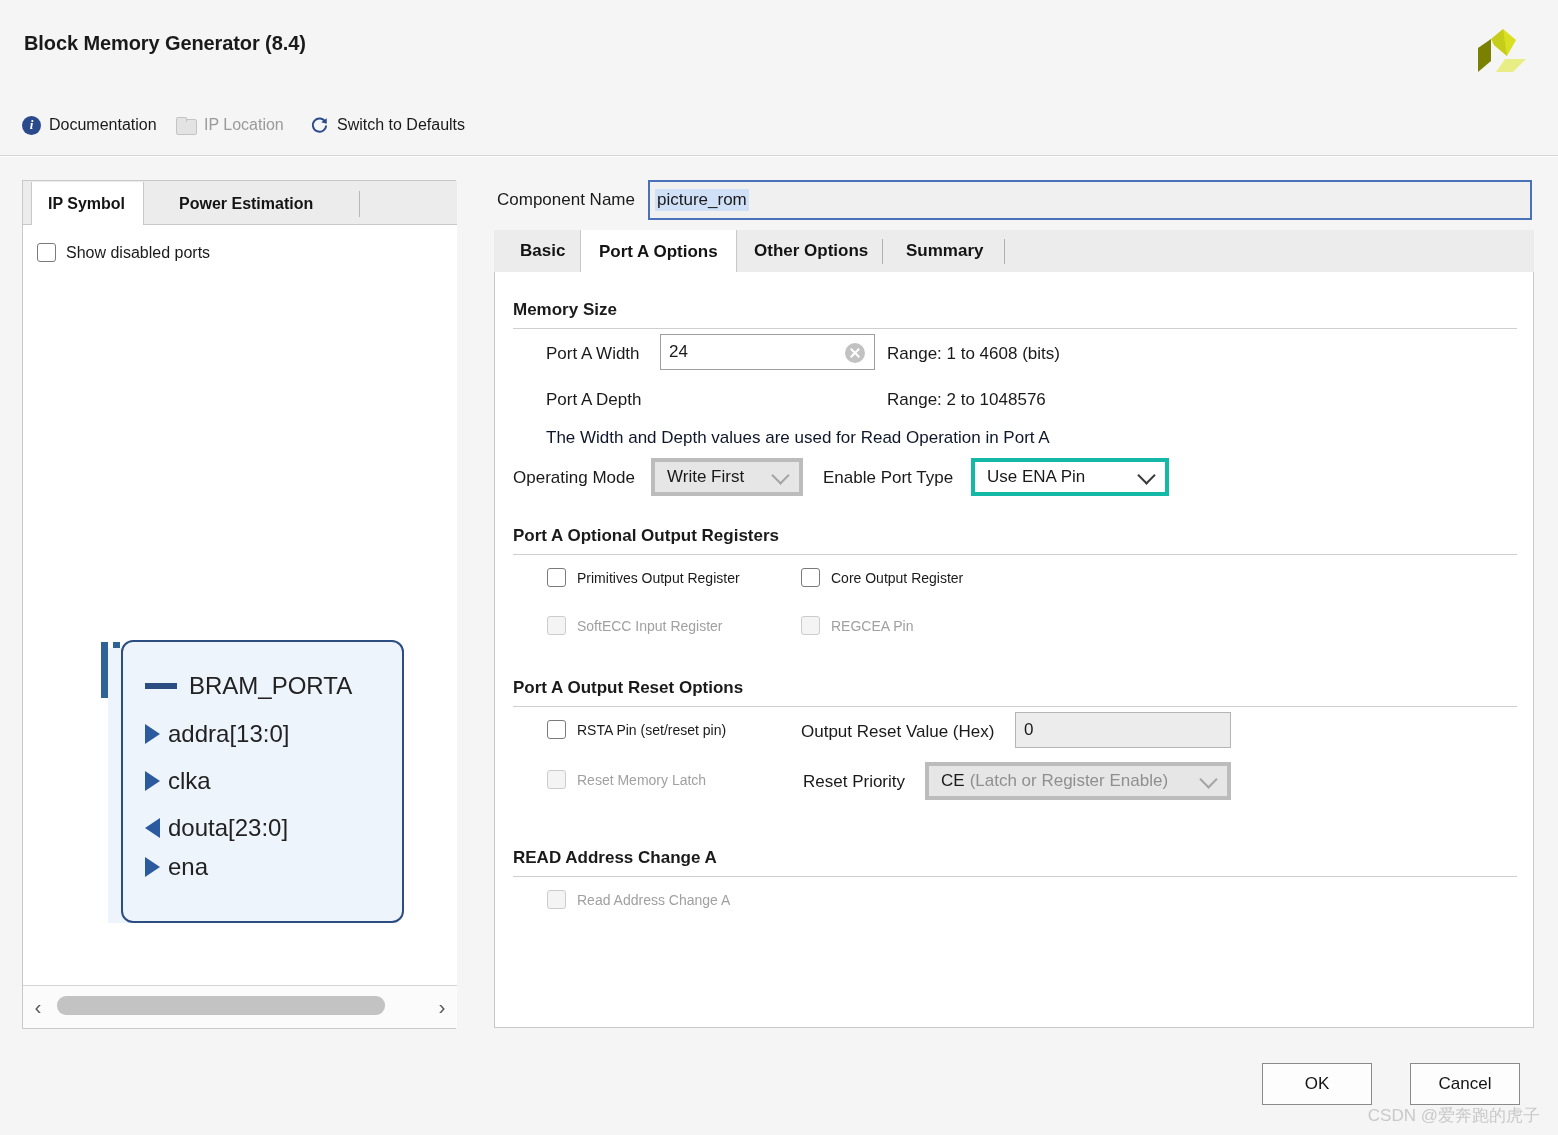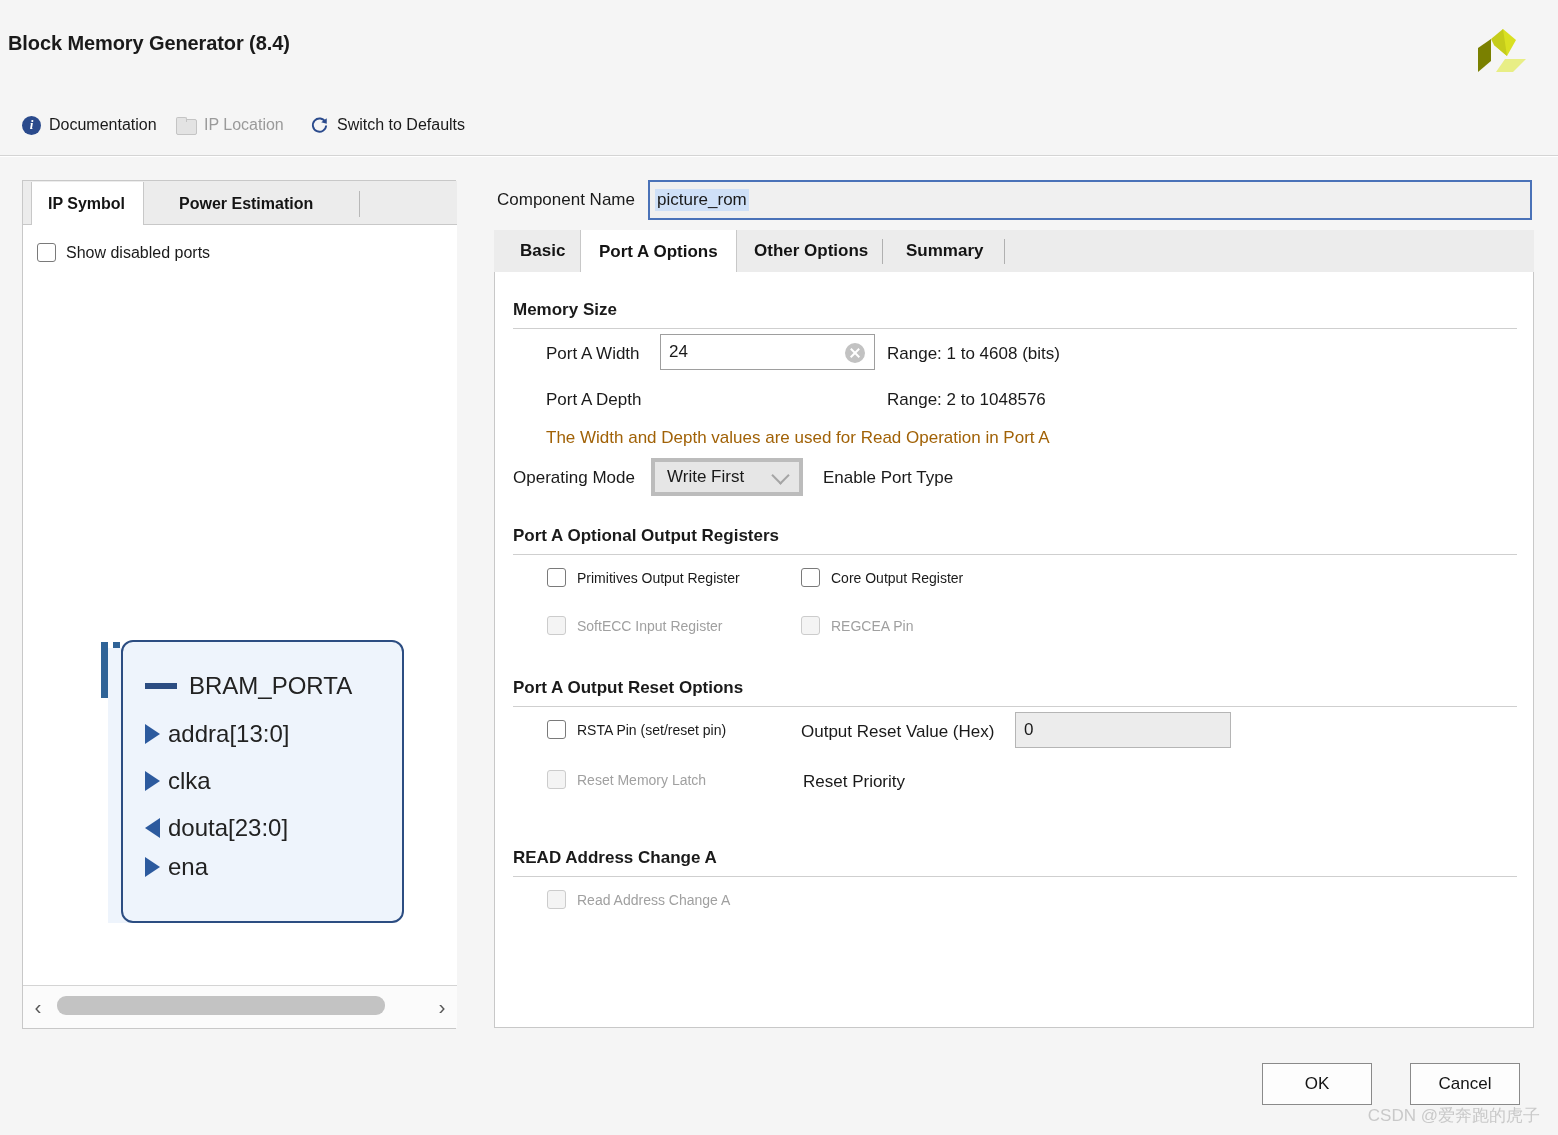--- a/index.html
+++ b/index.html
@@ -15,21 +15,21 @@
     width: 1558px; height: 1135px;
     background: #f5f5f5;
   }
 
   
   .titlebar {
     position: absolute; left: 0; top: 8px; width: 1558px; height: 72px;
     background: #f5f5f5;
   }
   .title-text {
-    position: absolute; left: 8px; top: 24px;
+    position: absolute; left: 24px; top: 24px;
     font-size: 20px; font-weight: bold; color: #1a1a1a;
     letter-spacing: -0.1px;
   }
   .xilinx-logo {
     position: absolute; right: 24px; top: 18px;
     width: 62px; height: 56px;
   }
 
   
   .toolbar {
@@ -222,21 +222,21 @@
     background: #c2c2c2; cursor: pointer;
   }
   .clear-btn:before, .clear-btn:after {
     content: ""; position: absolute; left: 4px; top: 9px;
     width: 12px; height: 2.2px; background: #ffffff;
   }
   .clear-btn:before { transform: rotate(45deg); }
   .clear-btn:after  { transform: rotate(-45deg); }
 
   .rangetxt { position: absolute; font-size: 17px; color: #1a1a1a; }
-  .hinttxt  { position: absolute; font-size: 17px; color: #a16207; }
+  .hinttxt  { position: absolute; font-size: 17px; color: #0f172a; }
 
   .combo {
     position: absolute; height: 38px;
     background: #ffffff; border: 4px solid #14b8a6;
     display: flex; align-items: center; cursor: pointer;
     font-size: 17px; color: #1a1a1a; padding-left: 12px;
   }
   .combo.dis { background: #e6e6e6; border-color: #bcbcbc; cursor: default; }
   .combo .cv-gray { color: #8f8f8f; }
   .chev {
@@ -402,20 +402,24 @@
 
       <div class="hinttxt" style="left:51px; top:156px;">The Width and Depth values are used for Read Operation in Port A</div>
 
       <div class="fld-label" style="left:18px; top:196px;">Operating Mode</div>
       <div class="combo dis" style="left:156px; top:186px; width:152px;">
         <span>Write First</span>
         <span class="chev"></span>
       </div>
 
       <div class="fld-label" style="left:328px; top:196px;">Enable Port Type</div>
+      <div class="combo" style="left:476px; top:186px; width:198px;">
+        <span>Use ENA Pin</span>
+        <span class="chev"></span>
+      </div>
 
       <div class="sec-title" style="left:18px; top:254px;">Port A Optional Output Registers</div>
       <div class="sec-rule" style="left:18px; top:282px; width:1004px;"></div>
 
       <div class="checkrow" style="left:52px; top:296px;">
         <span class="cbox"></span>
         <span>Primitives Output Register</span>
       </div>
       <div class="checkrow" style="left:306px; top:296px;">
         <span class="cbox"></span>
@@ -440,20 +444,25 @@
       <div class="fld-label" style="left:306px; top:450px;">Output Reset Value (Hex)</div>
       <div class="txtinput dis" style="left:520px; top:440px; width:216px;">
         <span>0</span>
       </div>
 
       <div class="checkrow dis" style="left:52px; top:498px;">
         <span class="cbox dis"></span>
         <span>Reset Memory Latch</span>
       </div>
       <div class="fld-label" style="left:308px; top:500px;">Reset Priority</div>
+      <div class="combo dis" style="left:430px; top:490px; width:306px;">
+        <span>CE</span>
+        <span class="cv-gray" style="margin-left:5px;">(Latch or Register Enable)</span>
+        <span class="chev"></span>
+      </div>
 
       <div class="sec-title" style="left:18px; top:576px;">READ Address Change A</div>
       <div class="sec-rule" style="left:18px; top:604px; width:1004px;"></div>
       <div class="checkrow dis" style="left:52px; top:618px;">
         <span class="cbox dis"></span>
         <span>Read Address Change A</span>
       </div>
 
     </div>
   </div>

